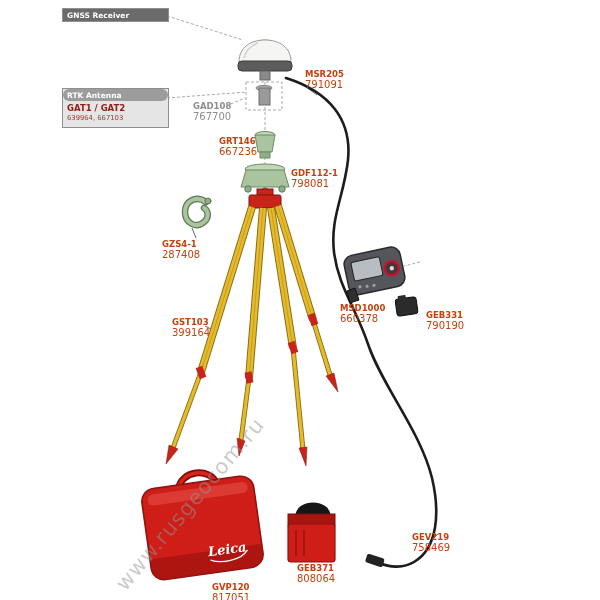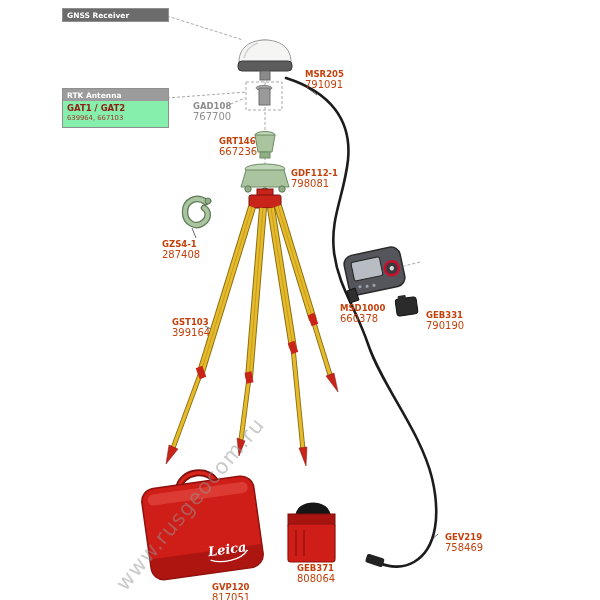--- a/index.html
+++ b/index.html
@@ -3,24 +3,24 @@
 <meta charset="utf-8">
 <style>
   html,body{margin:0;padding:0;background:#fff;}
   body{font-family:"DejaVu Sans",sans-serif;}
   #stage{position:relative;width:600px;height:600px;background:#ffffff;overflow:hidden;}
   #stage > svg{position:absolute;left:0;top:0;}
   .plabel{position:absolute;color:#c2410c;line-height:1.18;white-space:nowrap;}
   .plabel .pname{font-weight:bold;font-size:8.5px;}
   .plabel .pnum{font-size:10px;}
   .plabel.gray{color:#8d8d8d;}
-  .infobox{position:absolute;border:1px solid #8f8f8f;background:#86efac;}
+  .infobox{position:absolute;border:1px solid #8f8f8f;background:#e5e5e5;}
   .ib-header{color:#fff;font-weight:bold;font-size:7.5px;padding:1.5px 4px;}
   .ib-header.dark{background:#6b6b6b;}
-  .ib-header.light{background:#9c9c9c;}
+  .ib-header.light{background:#9c9c9c;border-radius:6px;}
   .ib-body{padding:2px 4px 3px;}
   .ib-model{font-weight:bold;font-size:8.5px;color:#8f2016;line-height:1.35;}
   .ib-parts{font-size:6.8px;color:#9c382c;line-height:1.4;}
   #watermark{position:absolute;left:78px;top:492px;width:224px;text-align:center;
              font-size:21px;letter-spacing:1px;color:rgba(150,150,150,0.5);
              transform:rotate(-50deg);pointer-events:none;}
 </style>
 </head>
 <body>
 
@@ -210,20 +210,20 @@
   <div class="plabel" style="left:212px;top:582px">
     <div class="pname">GVP120</div>
     <div class="pnum">817051</div>
   </div>
 
   <div class="plabel" style="left:297px;top:563px">
     <div class="pname">GEB371</div>
     <div class="pnum">808064</div>
   </div>
 
-  <div class="plabel" style="left:445px;top:532px">
+  <div class="plabel" style="left:412px;top:532px">
     <div class="pname">GEV219</div>
     <div class="pnum">758469</div>
   </div>
 
   <div id="watermark">www.rusgeocom.ru</div>
 
 </div>
 
 </body></html>

